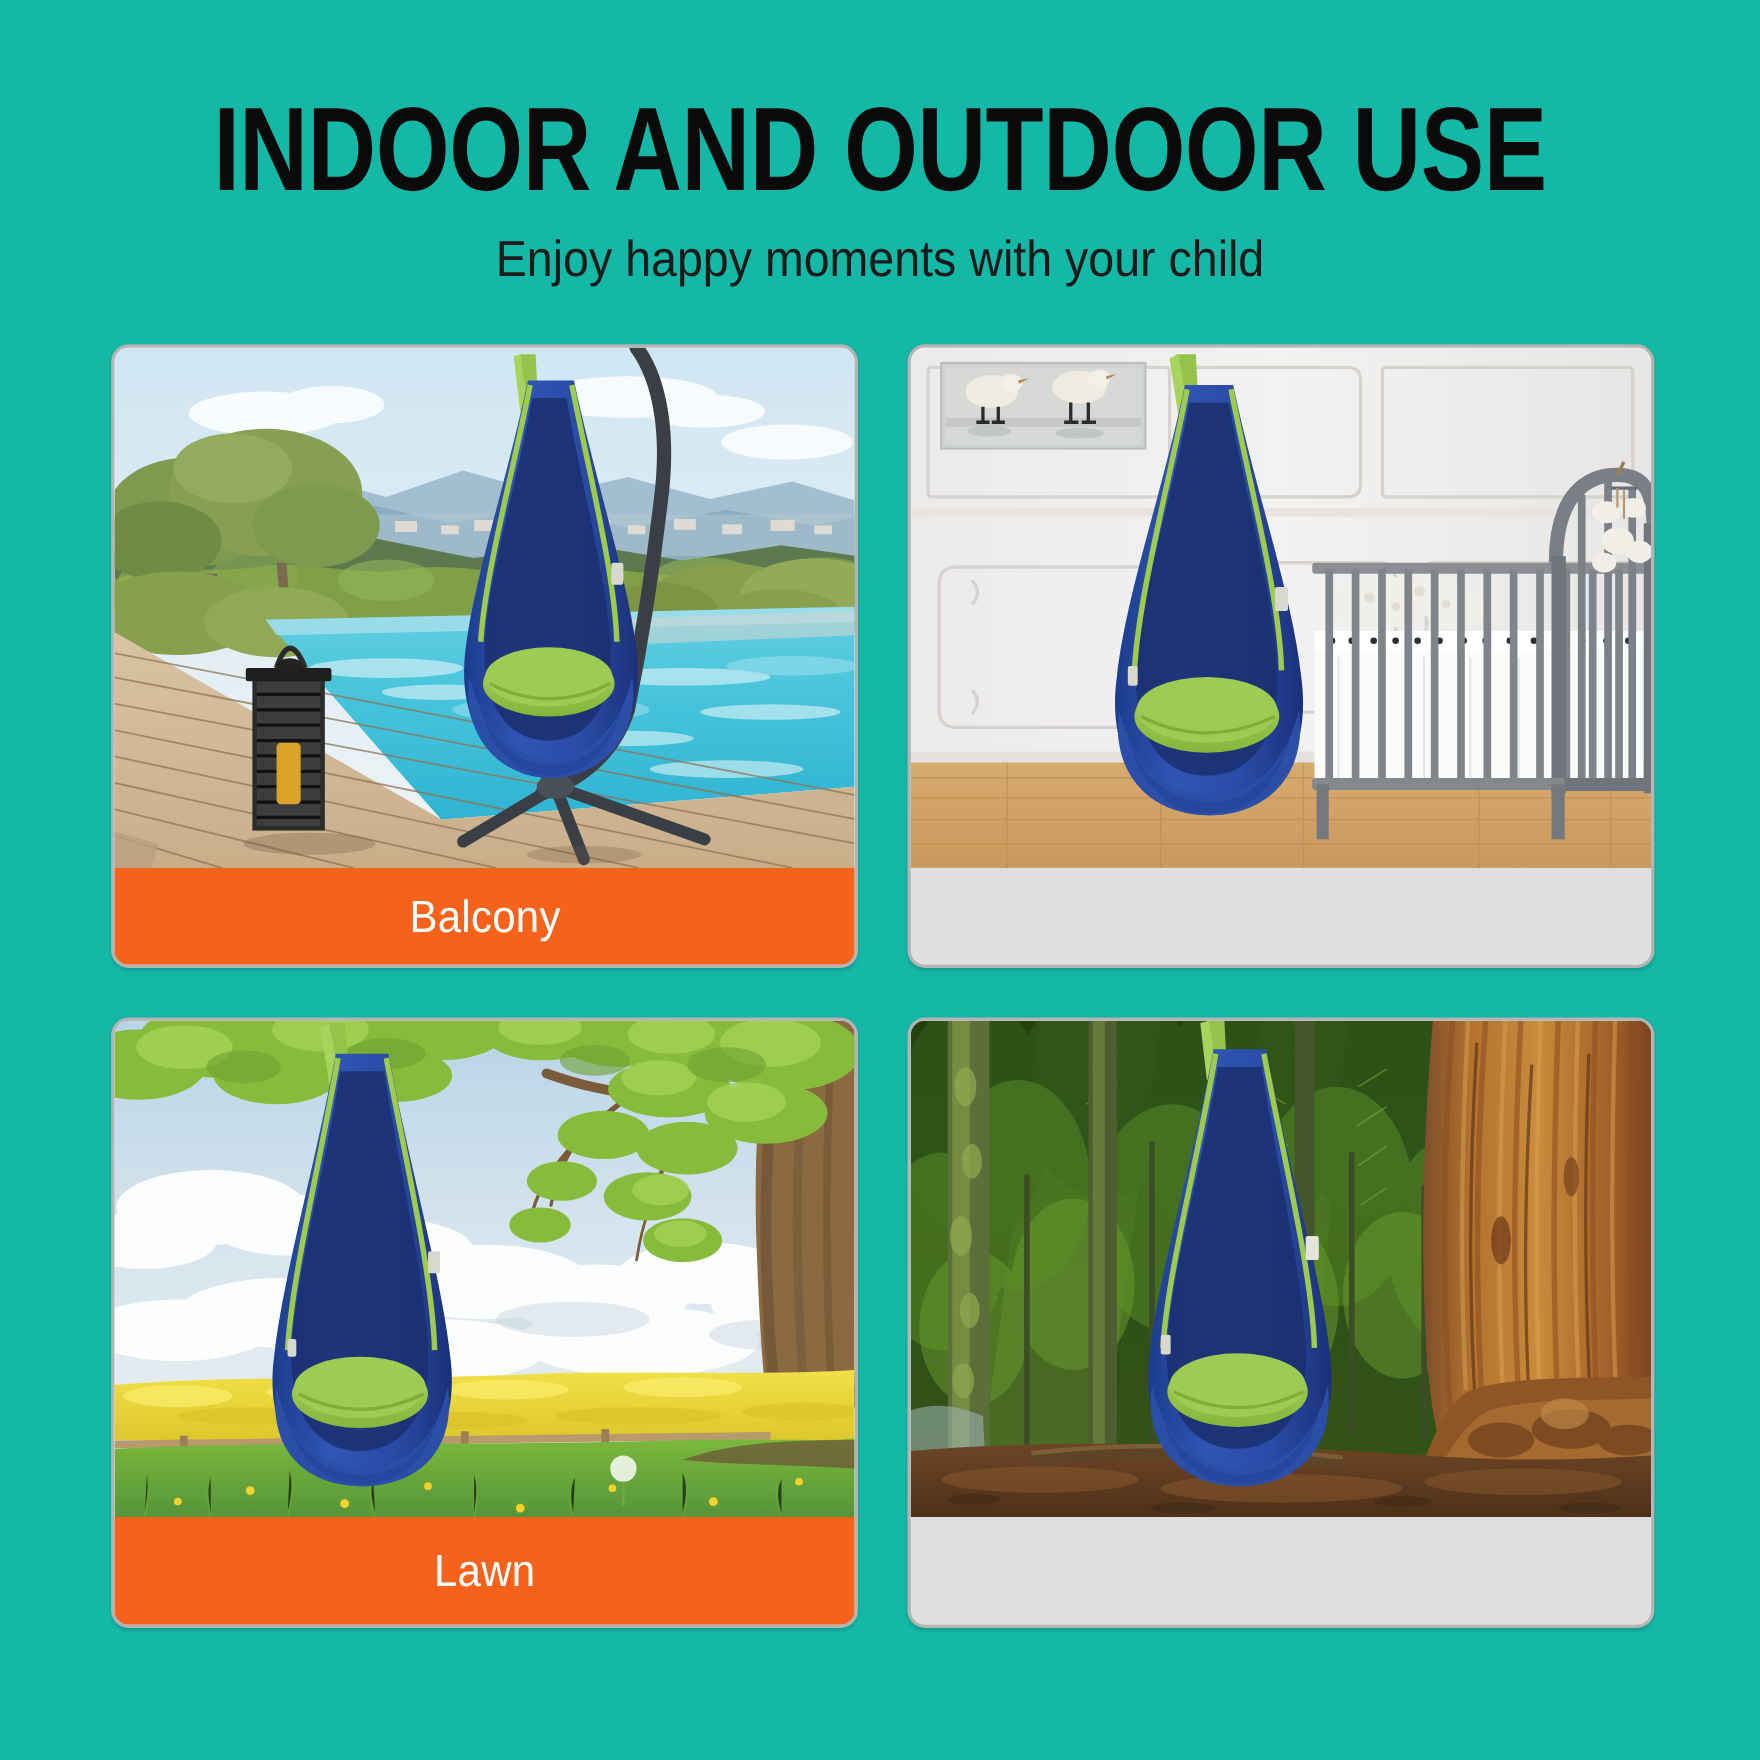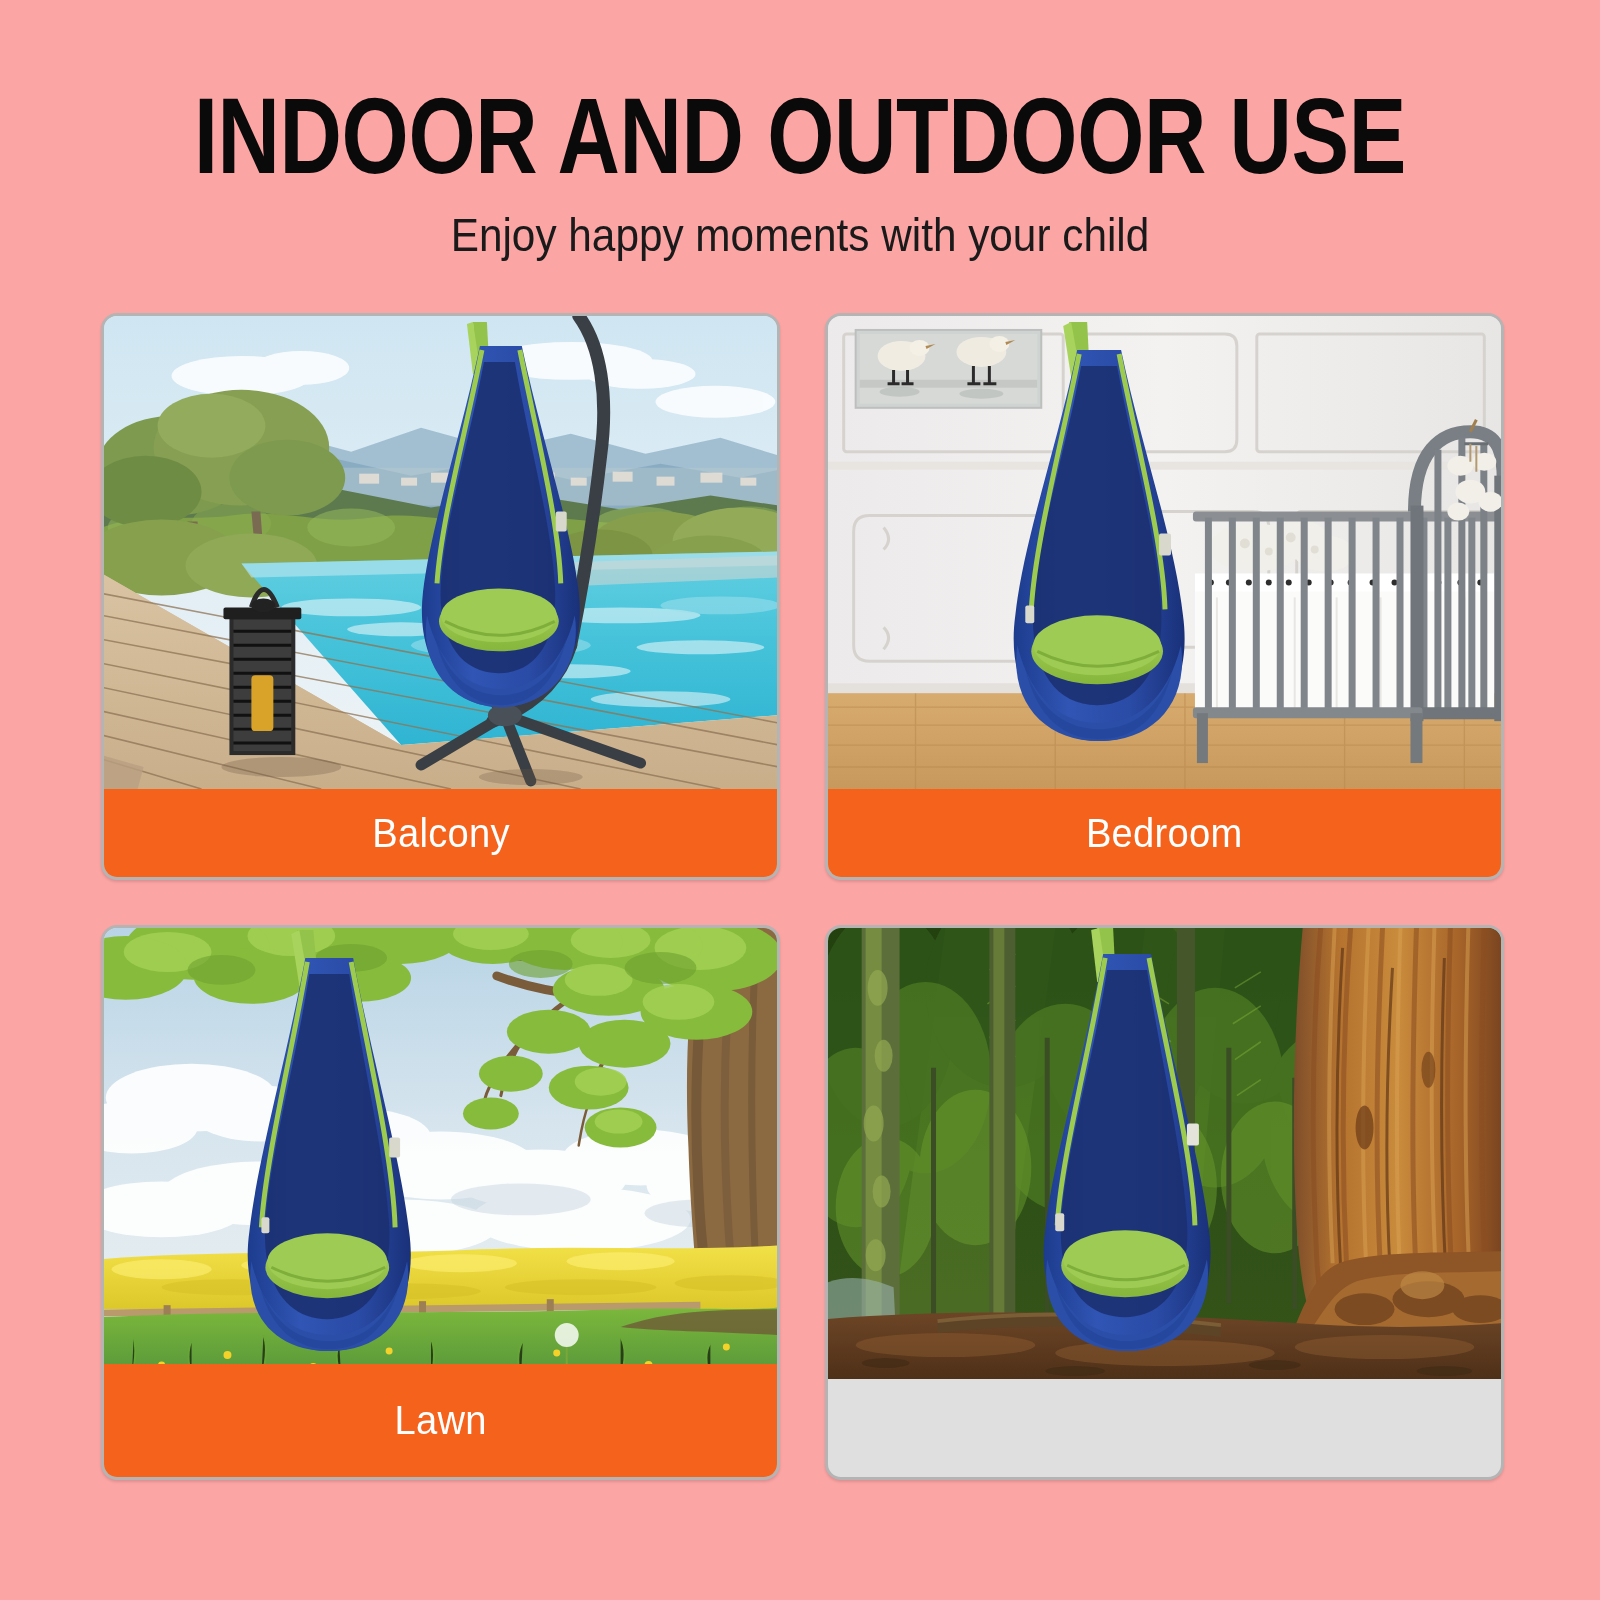--- a/index.html
+++ b/index.html
@@ -10,21 +10,21 @@
   body {
     width: 1600px;
     height: 1600px;
     font-family: "Liberation Sans", sans-serif;
     overflow: hidden;
   }
   .page {
     position: relative;
     width: 1600px;
     height: 1600px;
-    background: #fca5a5;
+    background: #14b8a6;
     box-sizing: border-box;
   }
 
   
   .header {
     position: absolute;
     left: 0;
     top: 0;
     width: 1600px;
     text-align: center;
@@ -86,21 +86,21 @@
 
   .caption {
     position: absolute;
     left: 0; right: 0; bottom: 0;
     height: 88px;
     background: #f4621b;
     display: flex;
     align-items: center;
     justify-content: center;
   }
-  .card.row2 .caption { height: 113px; }
+  .card.row2 .caption { height: 98px; }
   .caption span {
     color: #ffffff;
     font-size: 41px;
     letter-spacing: 0.3px;
     transform: scaleX(0.93);
     transform-origin: center;
   }
 </style>
 </head>
 <body>
@@ -479,23 +479,20 @@
             <path d="M294 38 C312 130 338 226 340 294" stroke="#9ccb4f" stroke-width="5" fill="none"></path>
             <ellipse cx="272" cy="336" rx="66" ry="33" fill="url(#cush2)"></ellipse>
             <ellipse cx="272" cy="330" rx="64" ry="30" fill="#9ecb53"></ellipse>
             <path d="M212 336 q60 30 122 0" stroke="#7fae3a" stroke-width="3" fill="none"></path>
             <path d="M192 330 C184 388 220 426 274 426 C328 426 364 388 356 330 C342 386 310 408 274 408 C238 408 206 386 192 330 Z" fill="#2b4fa8"></path>
             <path d="M200 354 C216 398 244 414 274 414 C304 414 332 398 348 354 C336 404 308 424 274 424 C240 424 212 404 200 354 Z" fill="#24449a" opacity="0.7"></path>
             <rect x="334" y="218" width="12" height="22" rx="2" fill="#d8d8cc"></rect>
             <rect x="200" y="290" width="9" height="18" rx="2" fill="#d8d8cc"></rect>
           </g>
         </svg>
-      </div>
-      <div class="caption">
-        <span>Bedroom</span>
       </div>
     </div>
 
     <div class="card row2">
       <div class="photo">
         <svg viewBox="0 0 679 452" preserveAspectRatio="xMidYMid slice">
           <defs>
             <linearGradient id="l-sky" x1="0" y1="0" x2="0" y2="1">
               <stop offset="0%" stop-color="#b8d4e6"></stop>
                 <stop offset="45%" stop-color="#d7e5ee"></stop>

